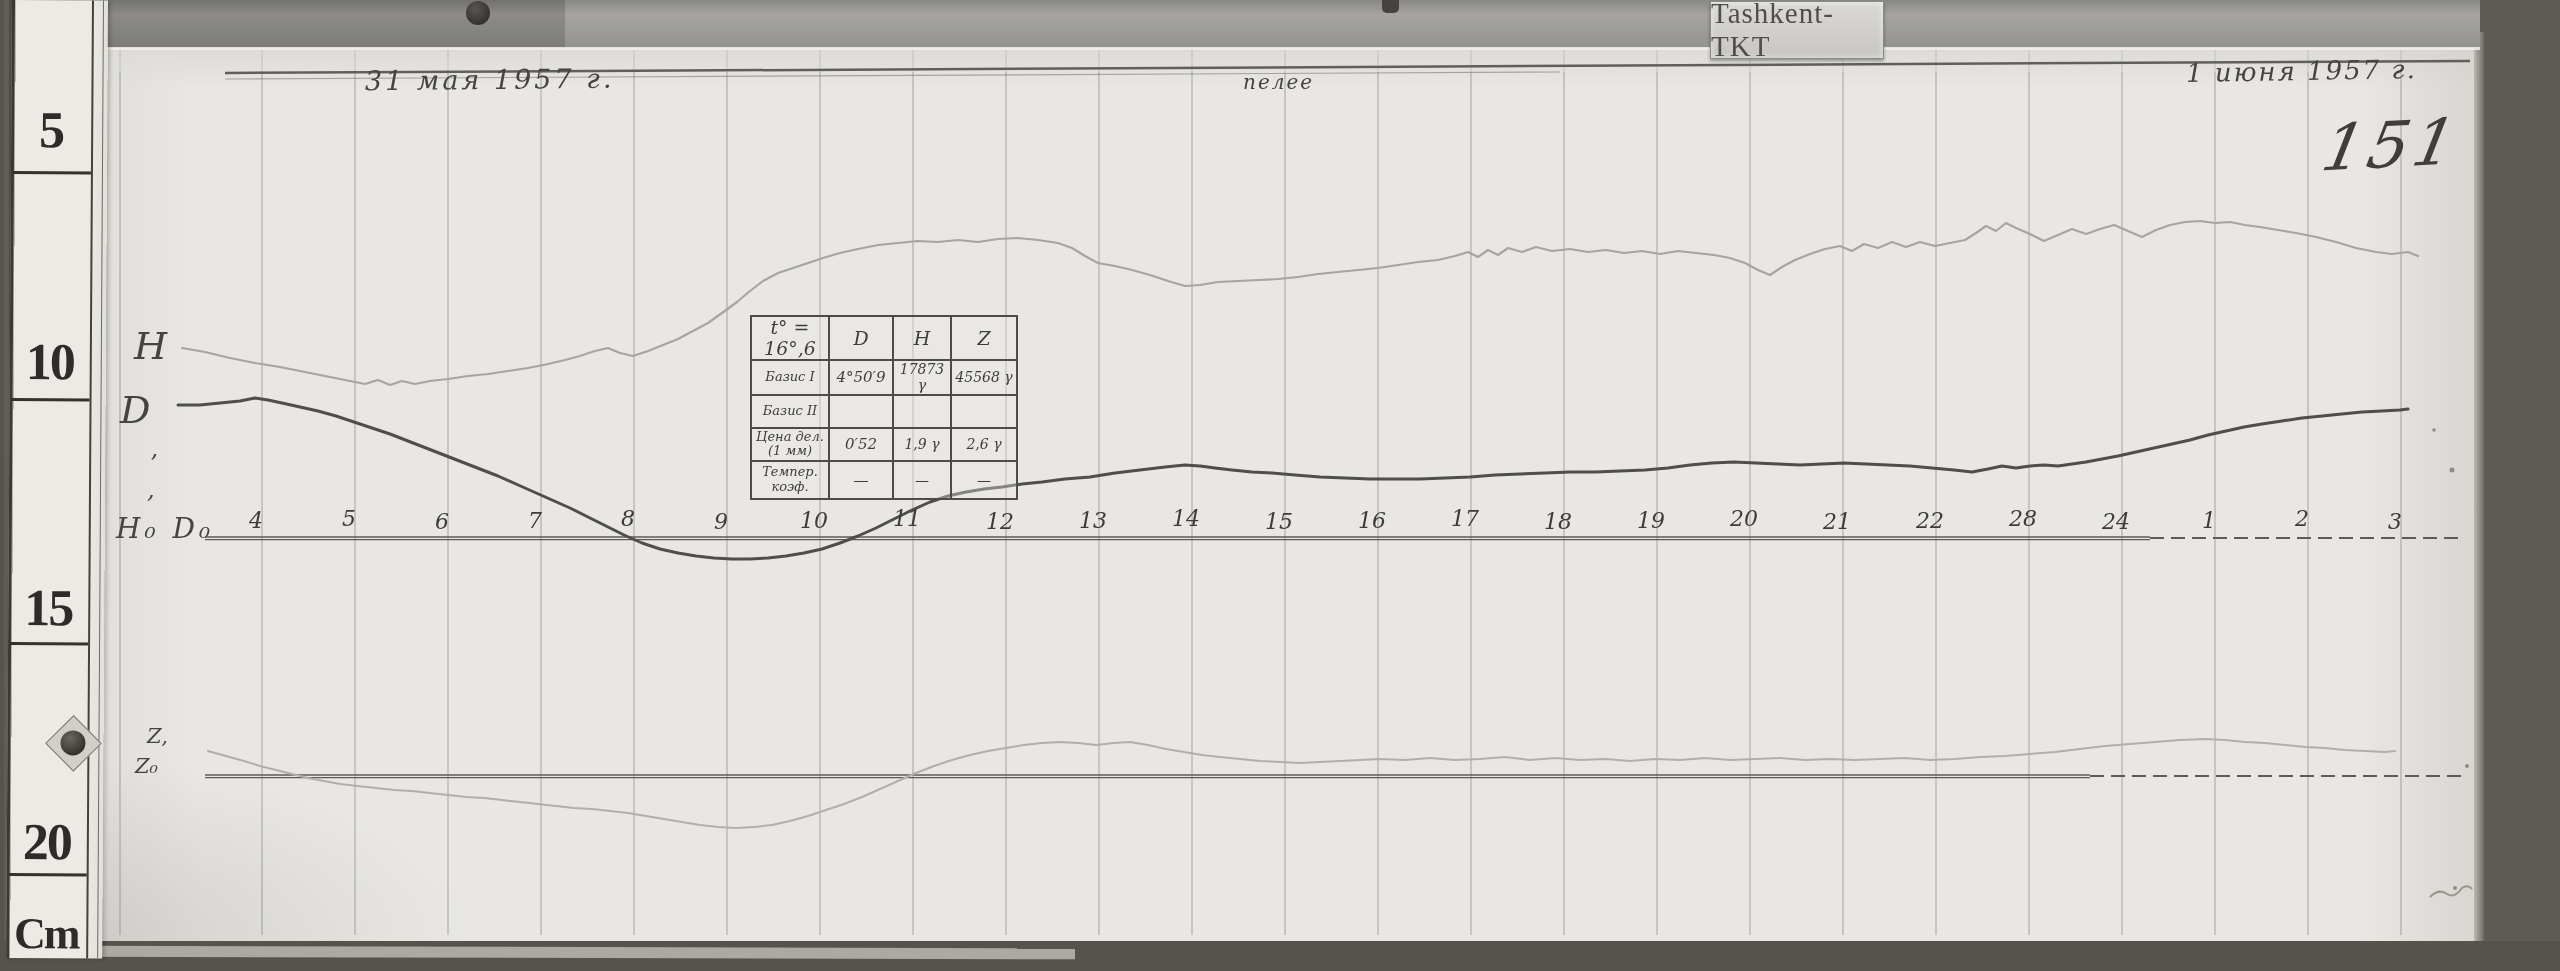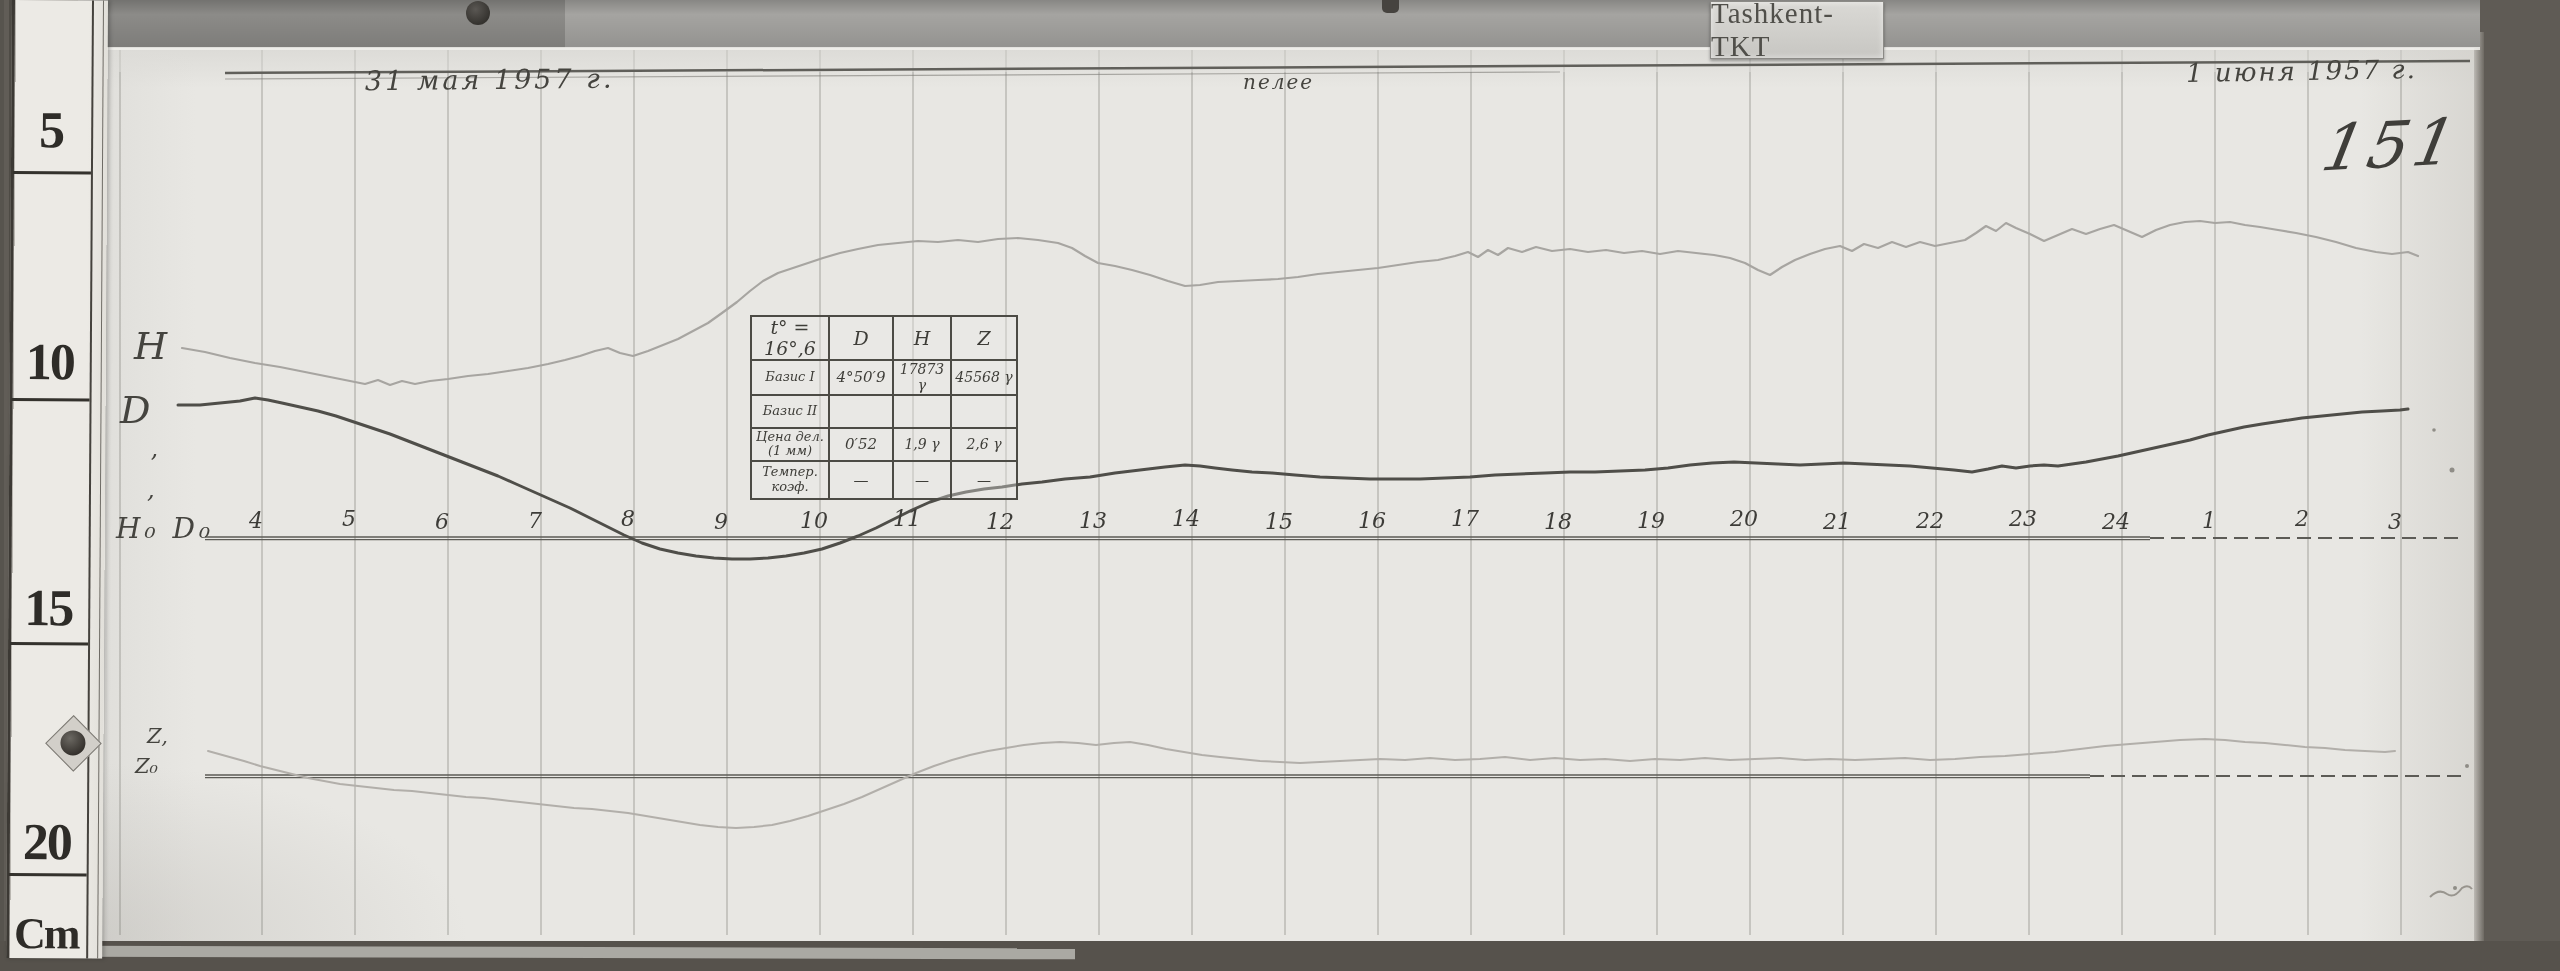--- a/index.html
+++ b/index.html
@@ -173,21 +173,21 @@
       <div class="axis-num" style="left: 1093px; top: 508px;">13</div>
       <div class="axis-num" style="left: 1186px; top: 506px;">14</div>
       <div class="axis-num" style="left: 1279px; top: 509px;">15</div>
       <div class="axis-num" style="left: 1372px; top: 508px;">16</div>
       <div class="axis-num" style="left: 1465px; top: 506px;">17</div>
       <div class="axis-num" style="left: 1558px; top: 509px;">18</div>
       <div class="axis-num" style="left: 1651px; top: 508px;">19</div>
       <div class="axis-num" style="left: 1744px; top: 506px;">20</div>
       <div class="axis-num" style="left: 1837px; top: 509px;">21</div>
       <div class="axis-num" style="left: 1930px; top: 508px;">22</div>
-      <div class="axis-num" style="left: 2023px; top: 506px;">23</div>
+      <div class="axis-num" style="left: 2023px; top: 506px;">28</div>
       <div class="axis-num" style="left: 2116px; top: 509px;">24</div>
       <div class="axis-num" style="left: 2209px; top: 508px;">1</div>
       <div class="axis-num" style="left: 2302px; top: 506px;">2</div>
       <div class="axis-num" style="left: 2395px; top: 509px;">3</div>
     </div>
 
   <table id="cal-table">
       <tbody>
         <tr>
           <td class="lab">t° = 16°,6</td>

